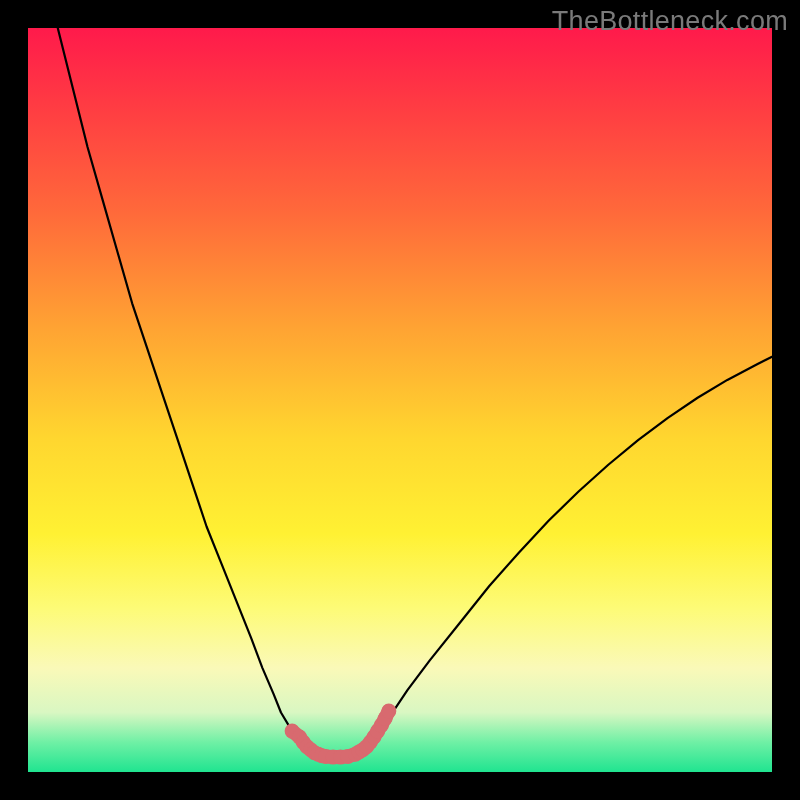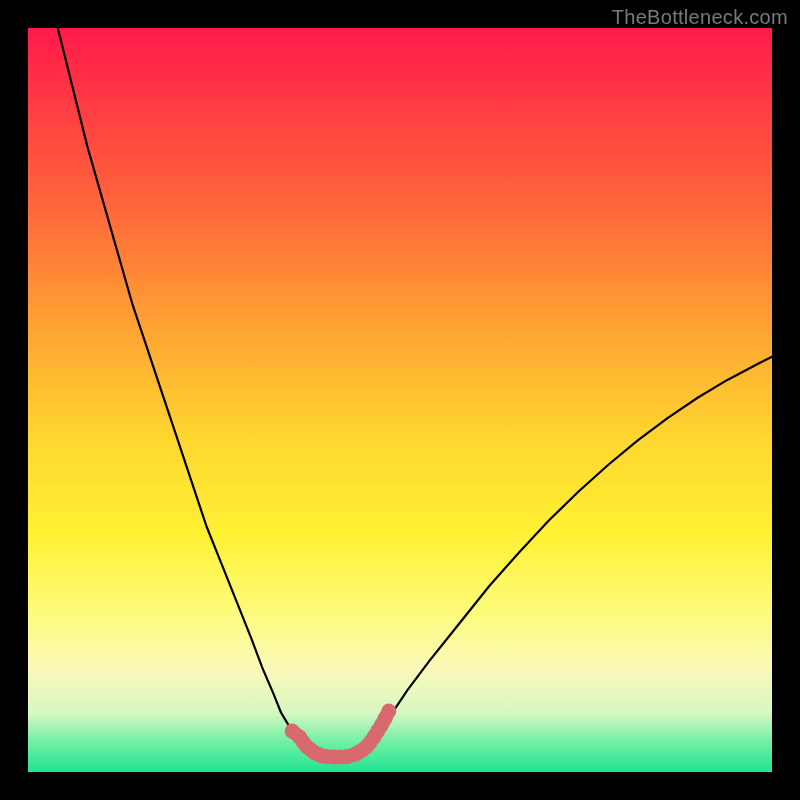--- a/index.html
+++ b/index.html
@@ -40,21 +40,21 @@
       #d9f7c2 92%,
       #6ff0a5 96%,
       #20e490 100%
     );
   }
   .watermark {
     position: absolute;
     top: 6px;
     right: 12px;
     color: #7a7a7a;
-    font-size: 20px;
+    font-size: 27px;
     letter-spacing: 0.3px;
     font-weight: 500;
     user-select: none;
   }
   svg.curves {
     position: absolute;
     inset: 0;
   }
 </style>
 </head>

